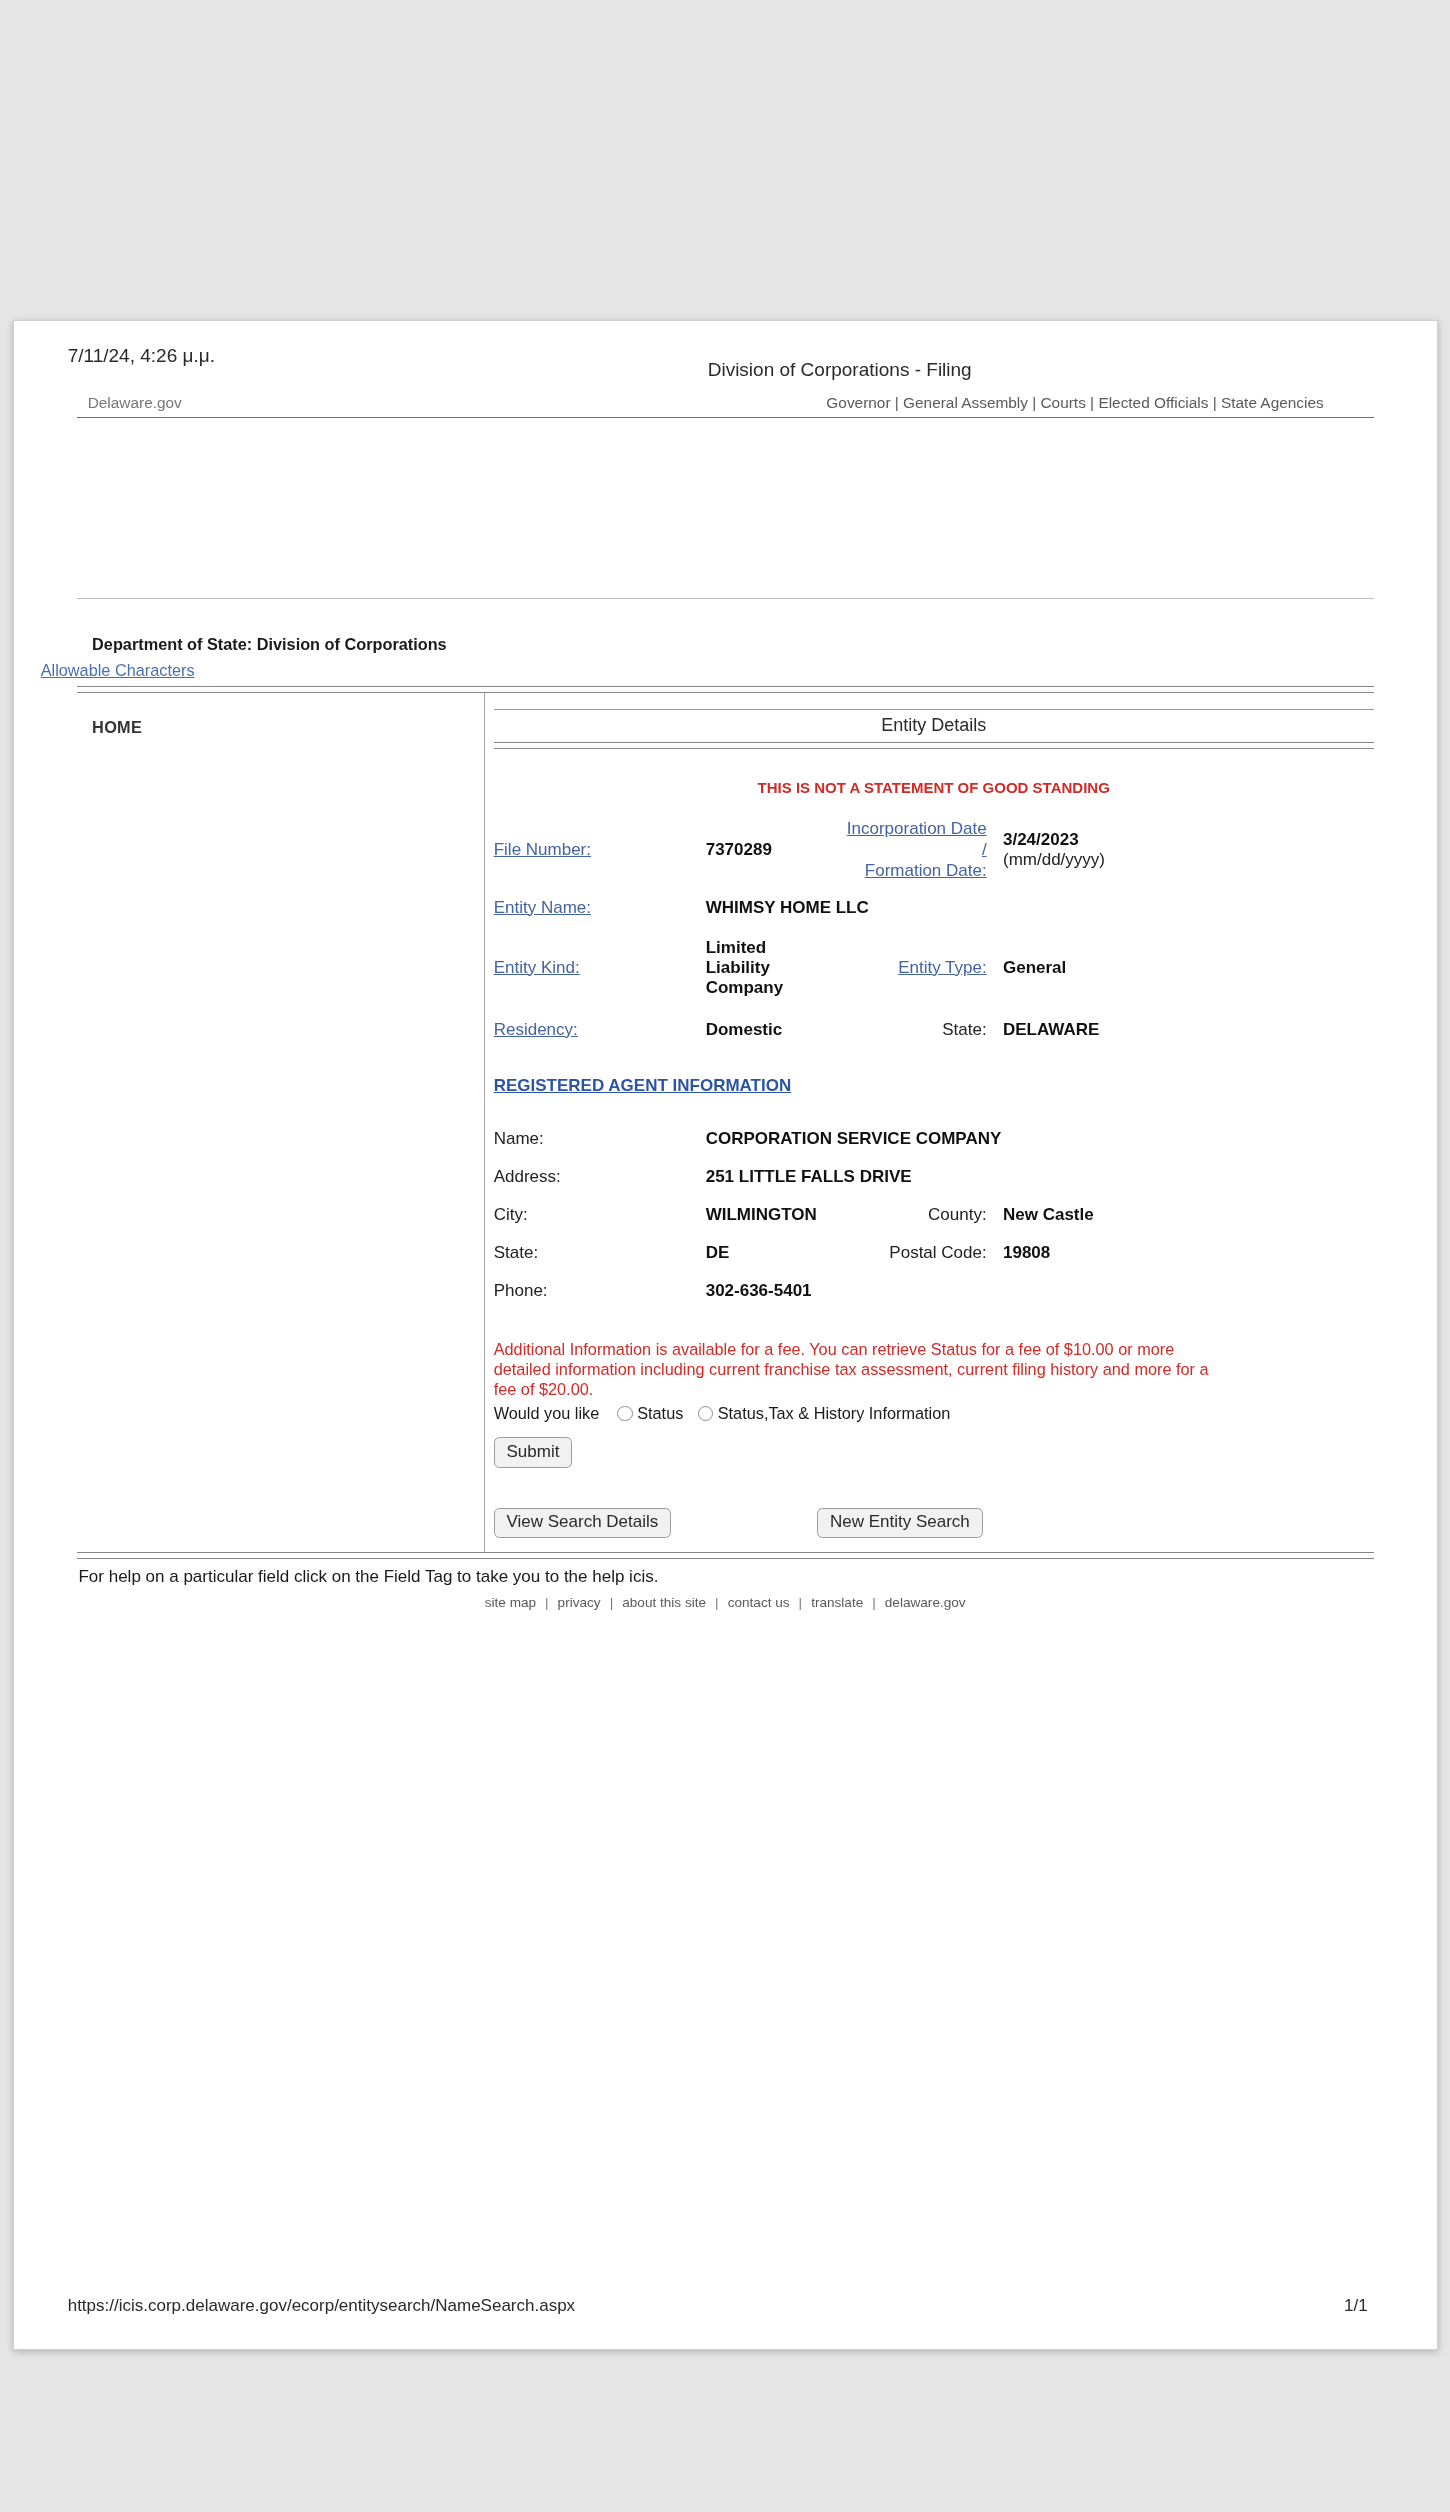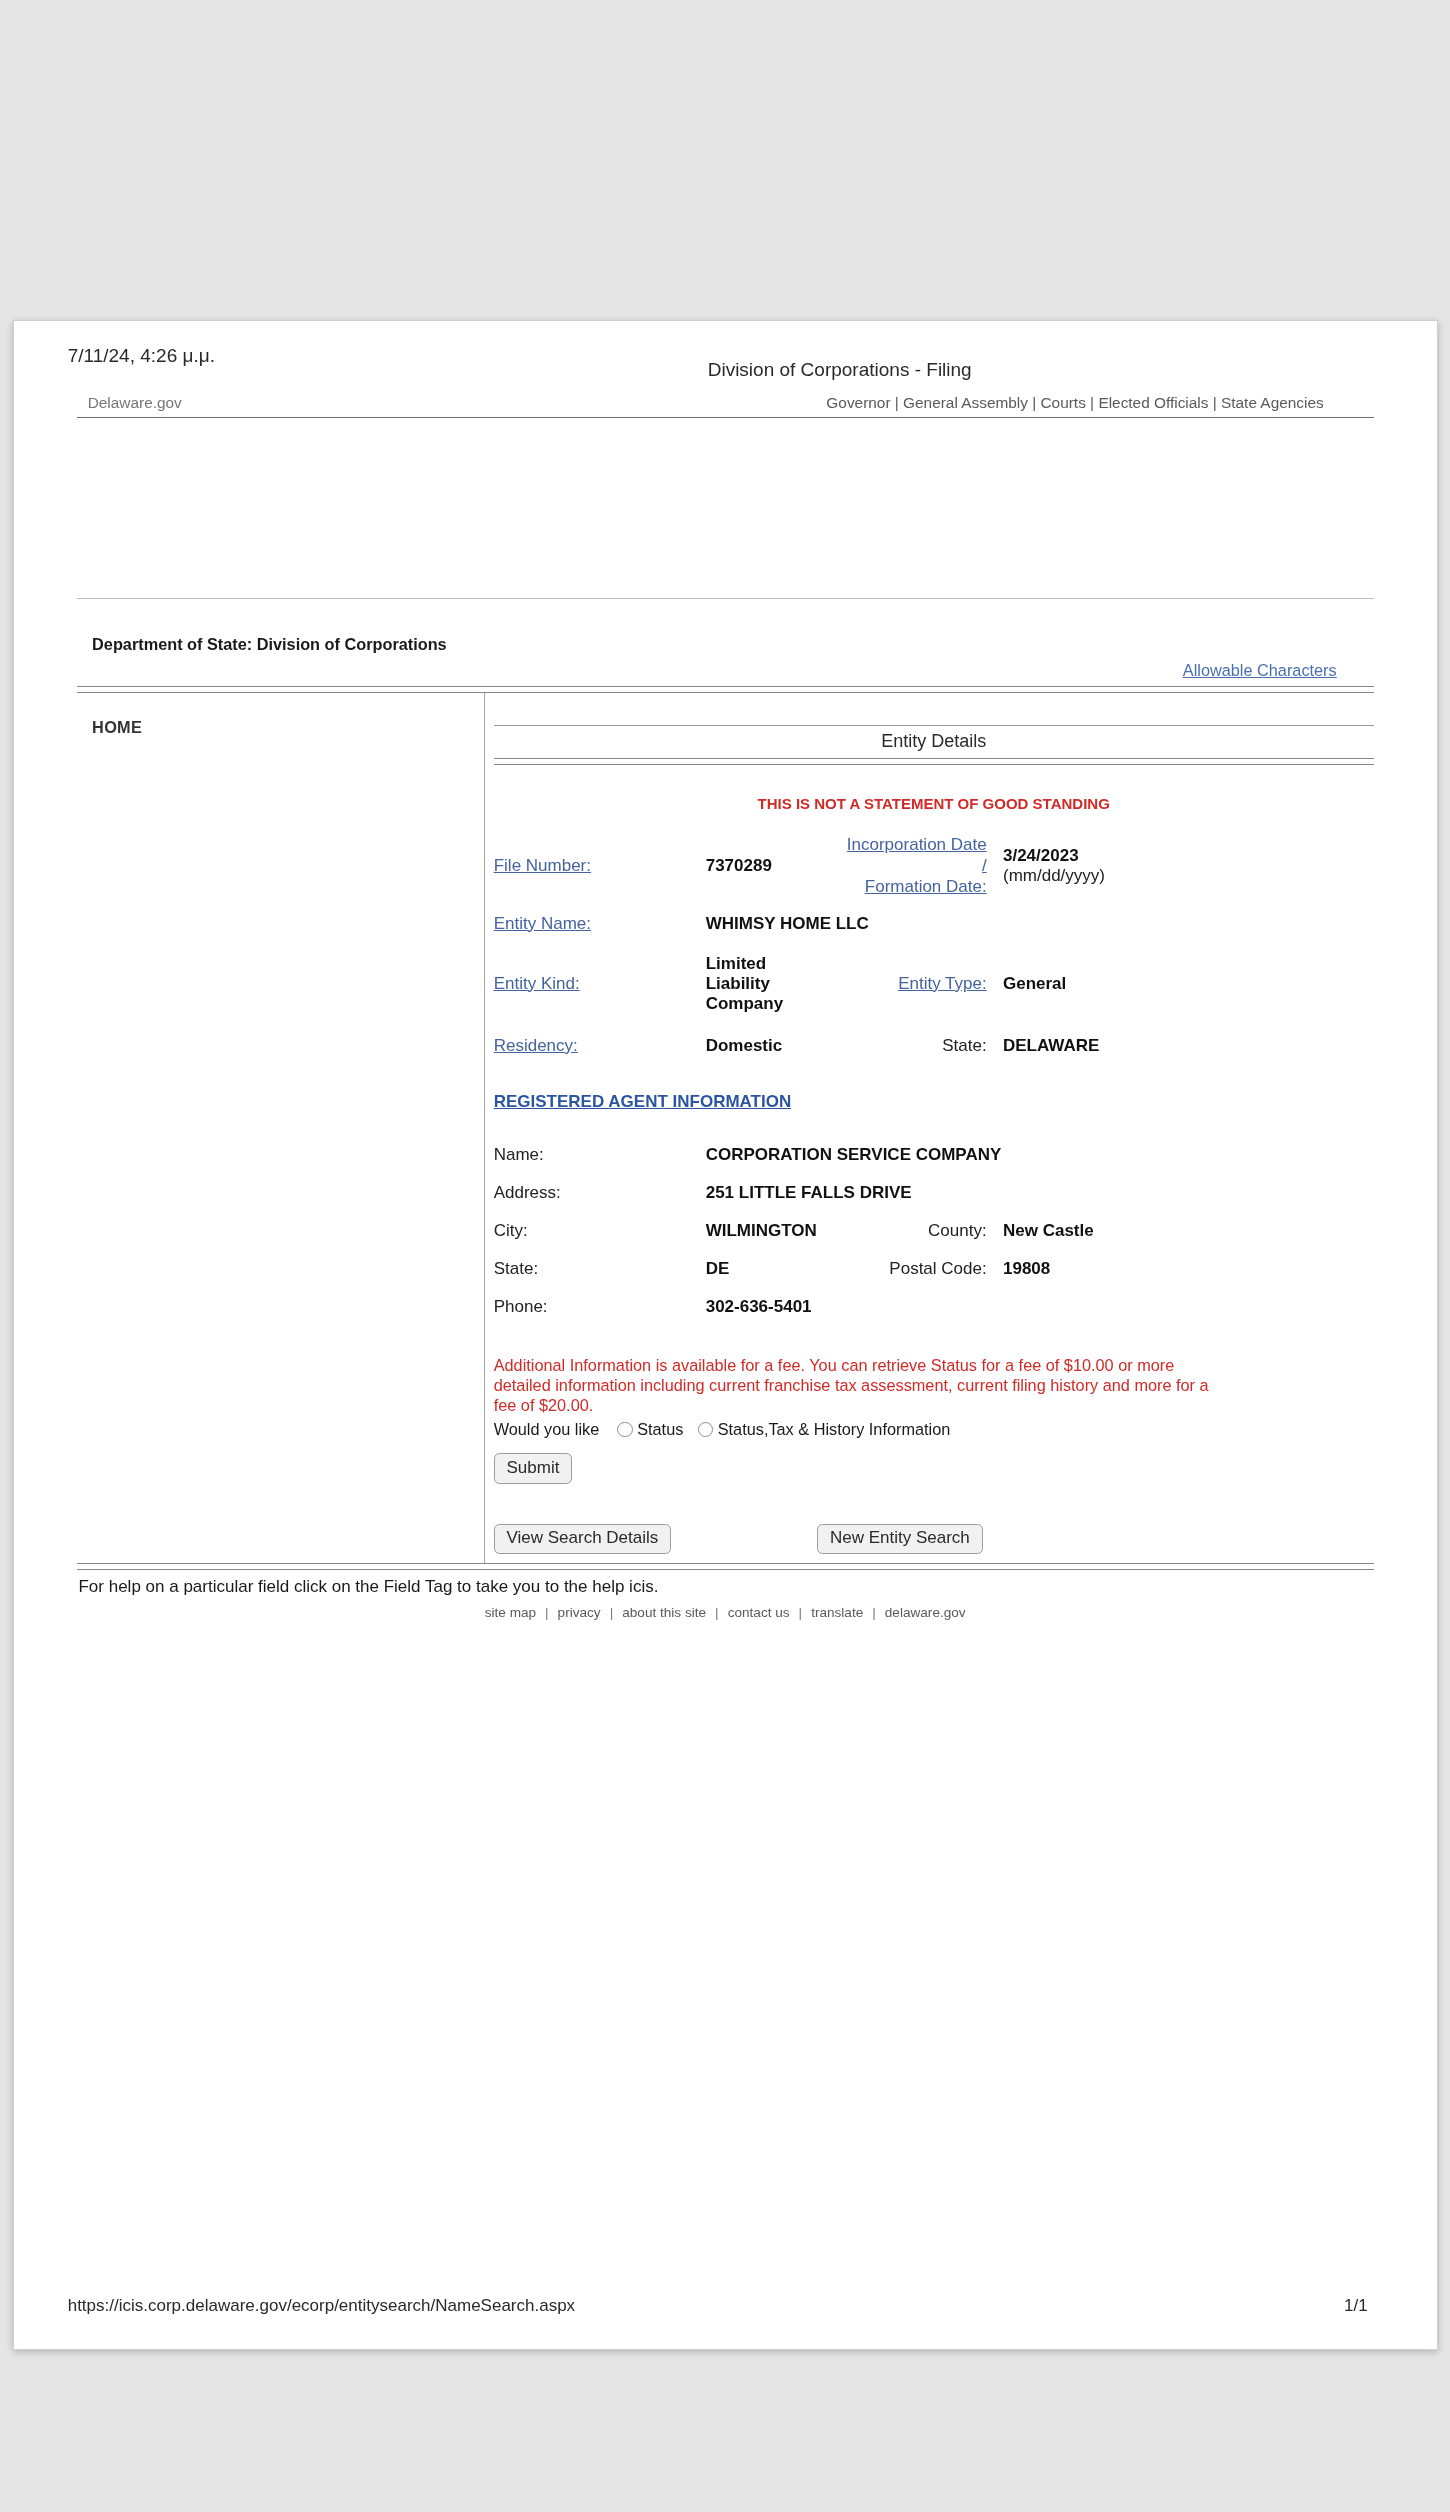--- a/index.html
+++ b/index.html
@@ -31,29 +31,29 @@
     display:flex; justify-content:space-between; align-items:flex-end;
     border-bottom:1.8px solid #6e6e6e;
     height:39px;
   }
   .dg-link { font-size:15.4px; color:#767676; text-decoration:none; }
   .gov-nav { font-size:15.4px; color:#5a5a5a; }
   
   .rule-light { margin:0 63px; border-top:1.8px solid #bdbdbd; }
   .rule-light.pos { margin-top:180px; }
   .dept-row { margin:0 63px; padding:36px 0 0 15.4px; font-size:16.3px; font-weight:bold; color:#1a1a1a; }
-  .allow-row { margin:0 100px; padding-top:7.3px; text-align:right; font-size:16.3px; }
+  .allow-row { margin:0 27px; padding-top:7.3px; text-align:left; font-size:16.3px; }
   .allow-row a { color:#4a6fb0; text-decoration:underline; }
   .rule-double { margin:5.4px 63px 0 63px; height:7.3px; border-top:1.8px solid #878787; border-bottom:1.8px solid #878787; }
   
   .content-wrap { margin:0 63px; display:flex; min-height:859px; }
   .sidebar { width:408px; border-right:1.8px solid #a8a8a8; padding:25.4px 0 0 15.4px; }
   .home-link { font-size:16.3px; font-weight:bold; color:#333; letter-spacing:0.3px; }
   .main { flex:1; padding:0 0 9px 9px; }
-  .entity-box { margin-top:32px; border-top:1.8px solid #9a9a9a; height:33px;
+  .entity-box { margin-top:16px; border-top:1.8px solid #9a9a9a; height:33px;
     display:flex; align-items:center; justify-content:center; font-size:18px; color:#2a2a2a; }
   .entity-box-rule { height:7.3px; border-top:1.8px solid #878787; border-bottom:1.8px solid #878787; }
   .warning { margin-top:30px; text-align:center; font-size:15px; font-weight:bold; color:#d02b27; }
   
   .row { display:grid; grid-template-columns:212px 136px 145px auto; align-items:center; }
   .row .lbl { font-size:17px; }
   .row .lbl.link { color:#44639f; text-decoration:underline; }
   .row .val { font-size:17px; font-weight:bold; color:#111; white-space:nowrap; }
   .row .lbl2 { font-size:17px; text-align:right; justify-self:stretch; }
   .row .lbl2.link { color:#44639f; }

